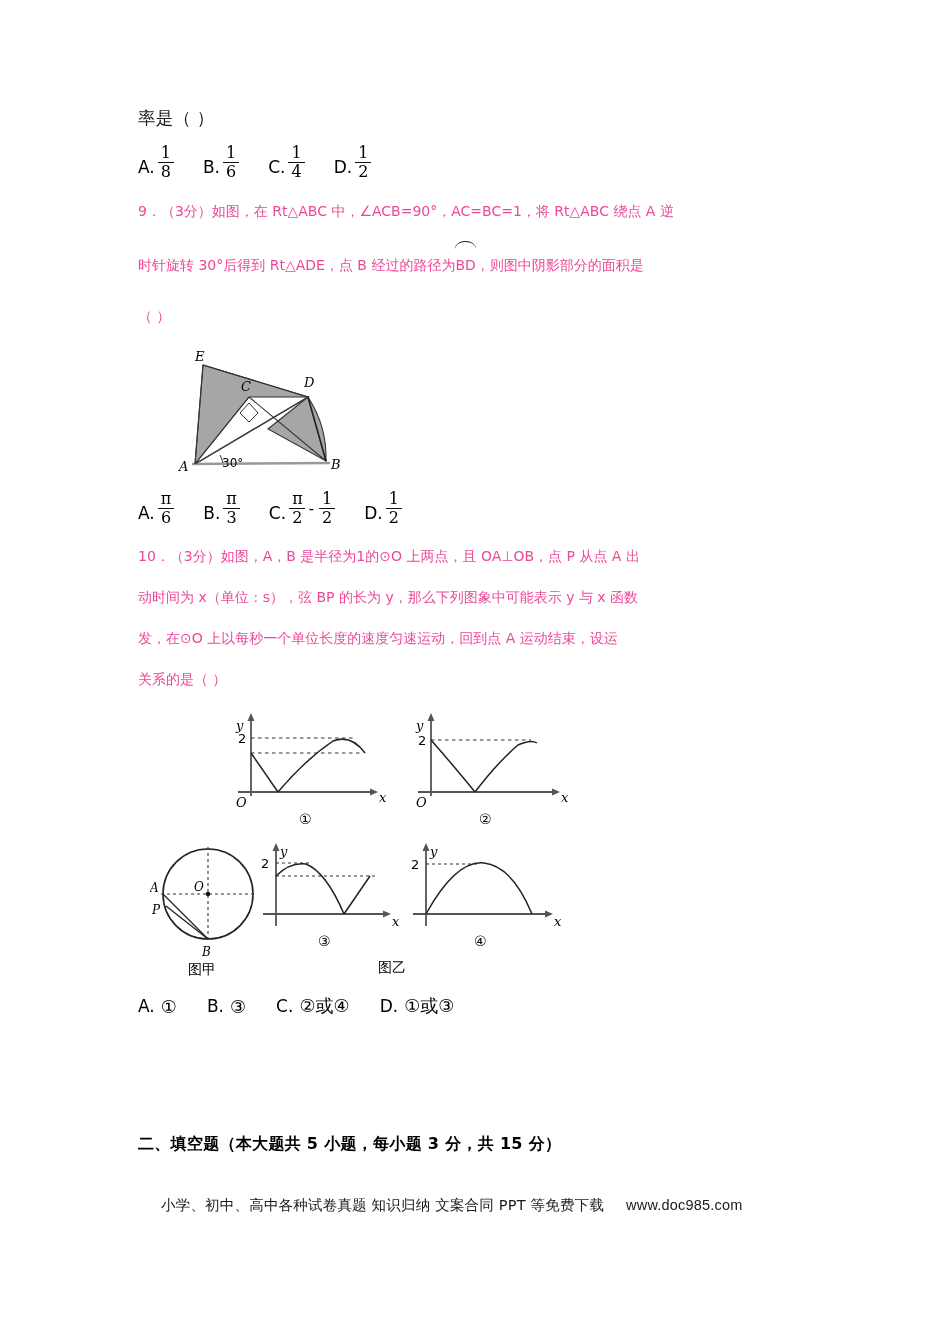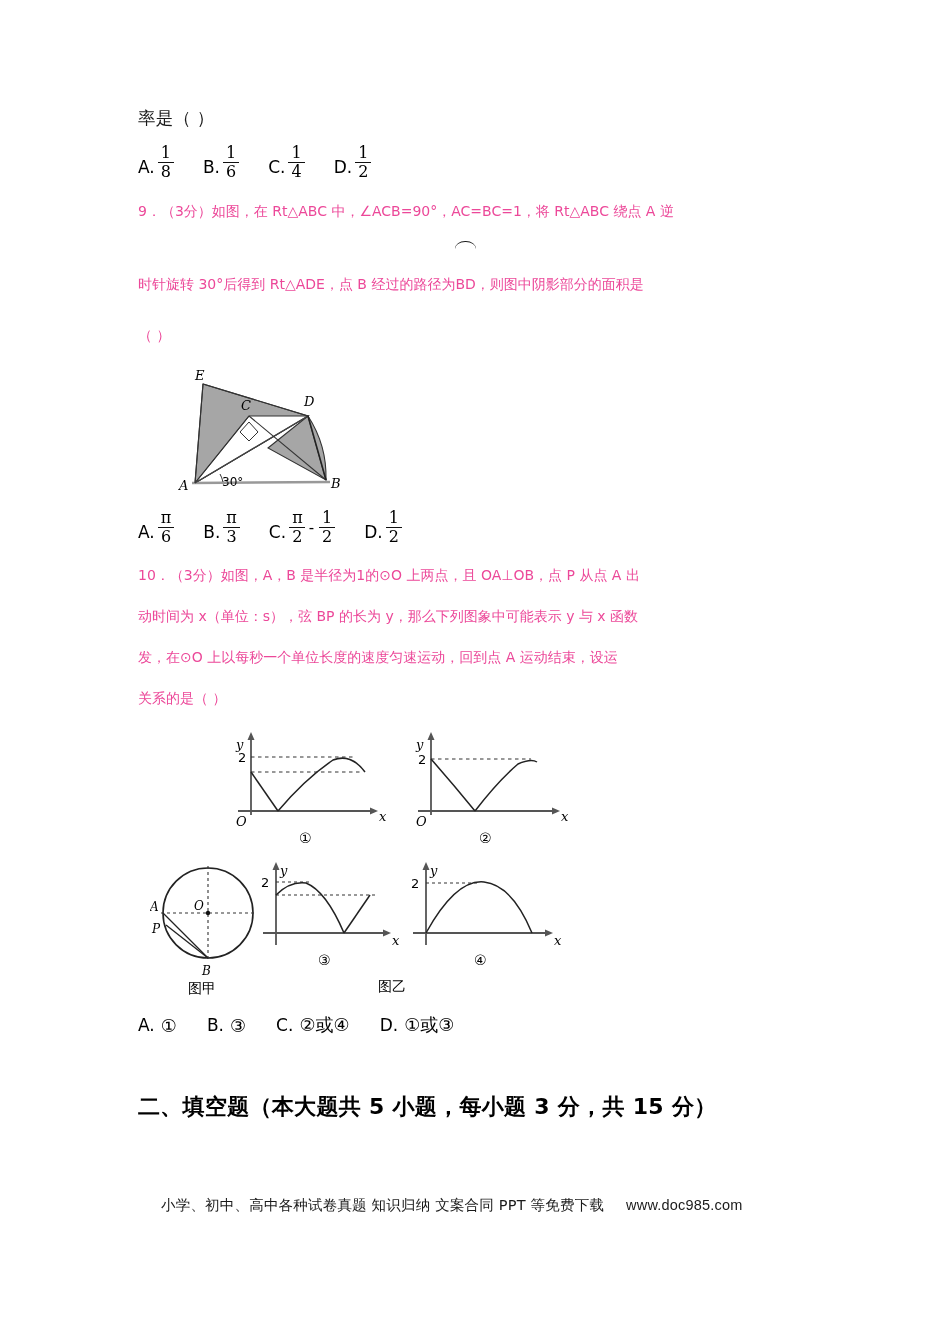--- a/index.html
+++ b/index.html
@@ -94,21 +94,21 @@
   }
   .opts-plain .opt {
     margin-right: 30px;
     align-items: center;
   }
   .circnum { font-size: 18px; margin-left: 6px; }
 
   .arcspan {
     display: inline-block;
     position: relative;
-    padding-top: 20px;
+    padding-top: 1px;
   }
   .arcspan .arc {
     position: absolute;
     left: 0; right: 0;
     top: -3px;
     height: 7px;
     border-top: 1.4px solid #1a1a1a;
     border-radius: 50% 50% 0 0 / 100% 100% 0 0;
   }
 
@@ -122,22 +122,22 @@
     margin-left: 95px;
   }
   .fig10-bottom {
     margin-top: 2px;
     margin-left: 12px;
   }
 
   .section-head {
     position: absolute;
     left: 138px;
-    top: 1092px;
-    font-size: 22px;
+    top: 1134px;
+    font-size: 16px;
     font-weight: bold;
     letter-spacing: 0.3px;
     color: #000;
   }
   .footer {
     position: absolute;
     left: 161px;
     top: 1196px;
     font-size: 14.5px;
     color: #1a1a1a;

